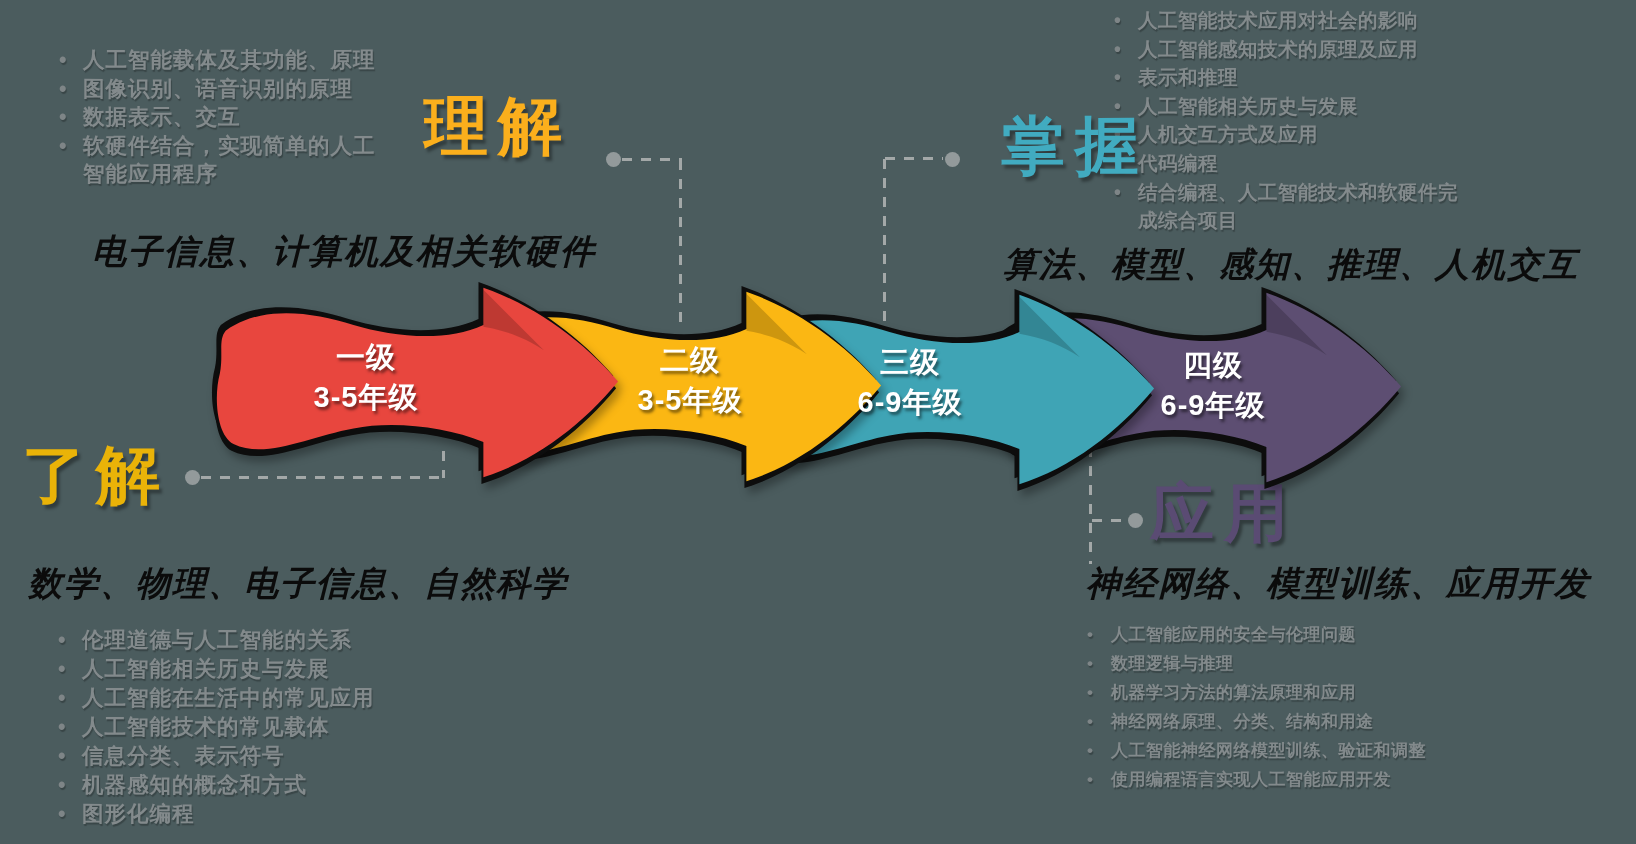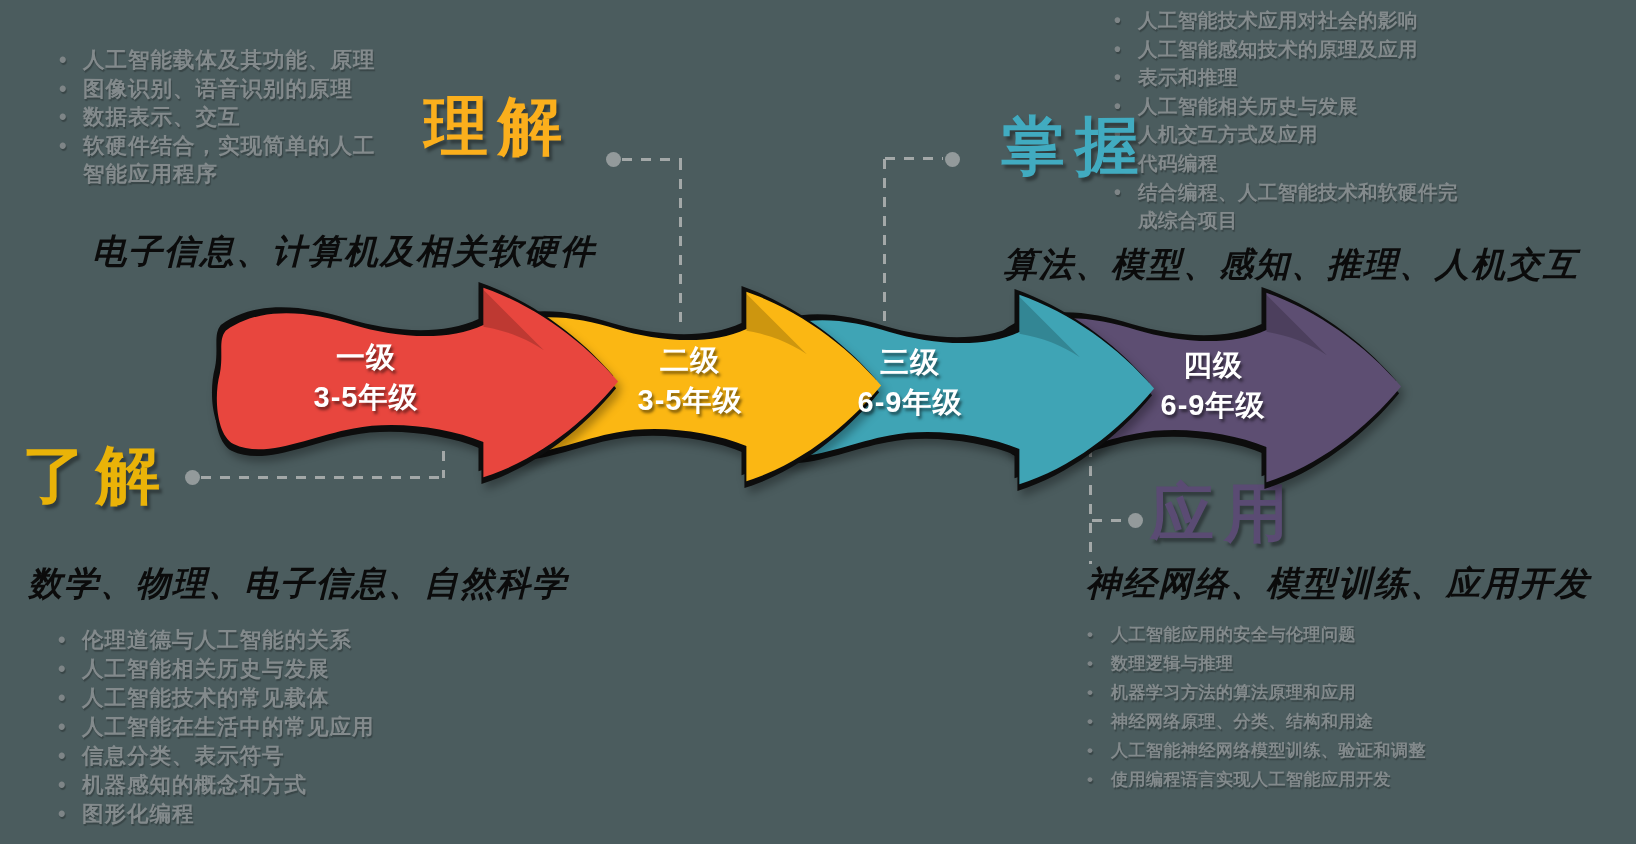--- a/index.html
+++ b/index.html
@@ -62,22 +62,22 @@
       <li>人工智能感知技术的原理及应用</li>
       <li>表示和推理</li>
       <li>人工智能相关历史与发展</li>
       <li>人机交互方式及应用</li>
       <li>代码编程</li>
       <li>结合编程、人工智能技术和软硬件完成综合项目</li>
     </ul>
   <ul class="topics bl">
       <li>伦理道德与人工智能的关系</li>
       <li>人工智能相关历史与发展</li>
+      <li>人工智能在生活中的常见应用</li>
       <li>人工智能技术的常见载体</li>
-      <li>人工智能在生活中的常见应用</li>
       <li>信息分类、表示符号</li>
       <li>机器感知的概念和方式</li>
       <li>图形化编程</li>
     </ul>
   <ul class="topics br">
       <li>人工智能应用的安全与伦理问题</li>
       <li>数理逻辑与推理</li>
       <li>机器学习方法的算法原理和应用</li>
       <li>神经网络原理、分类、结构和用途</li>
       <li>人工智能神经网络模型训练、验证和调整</li>

